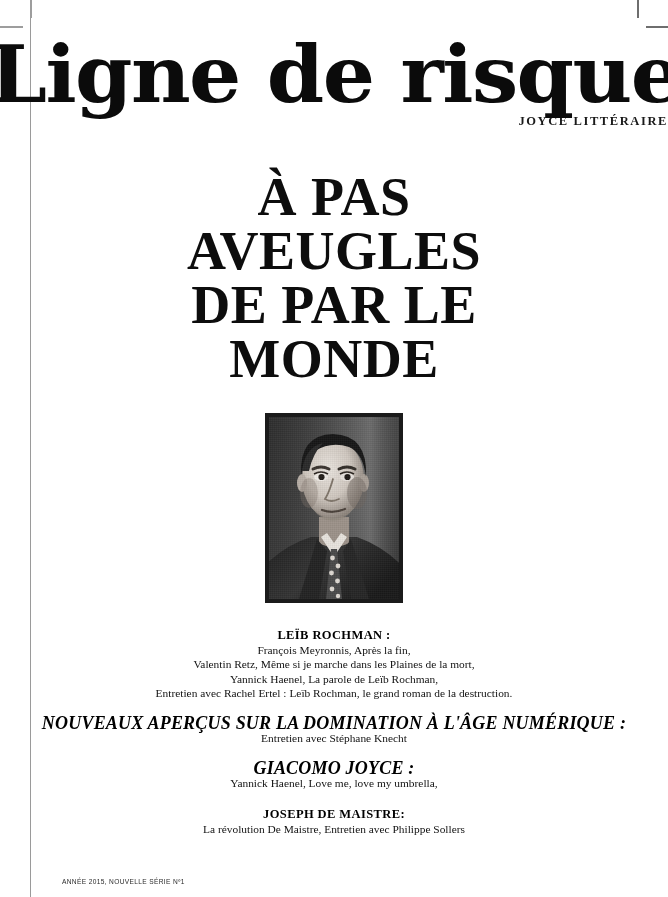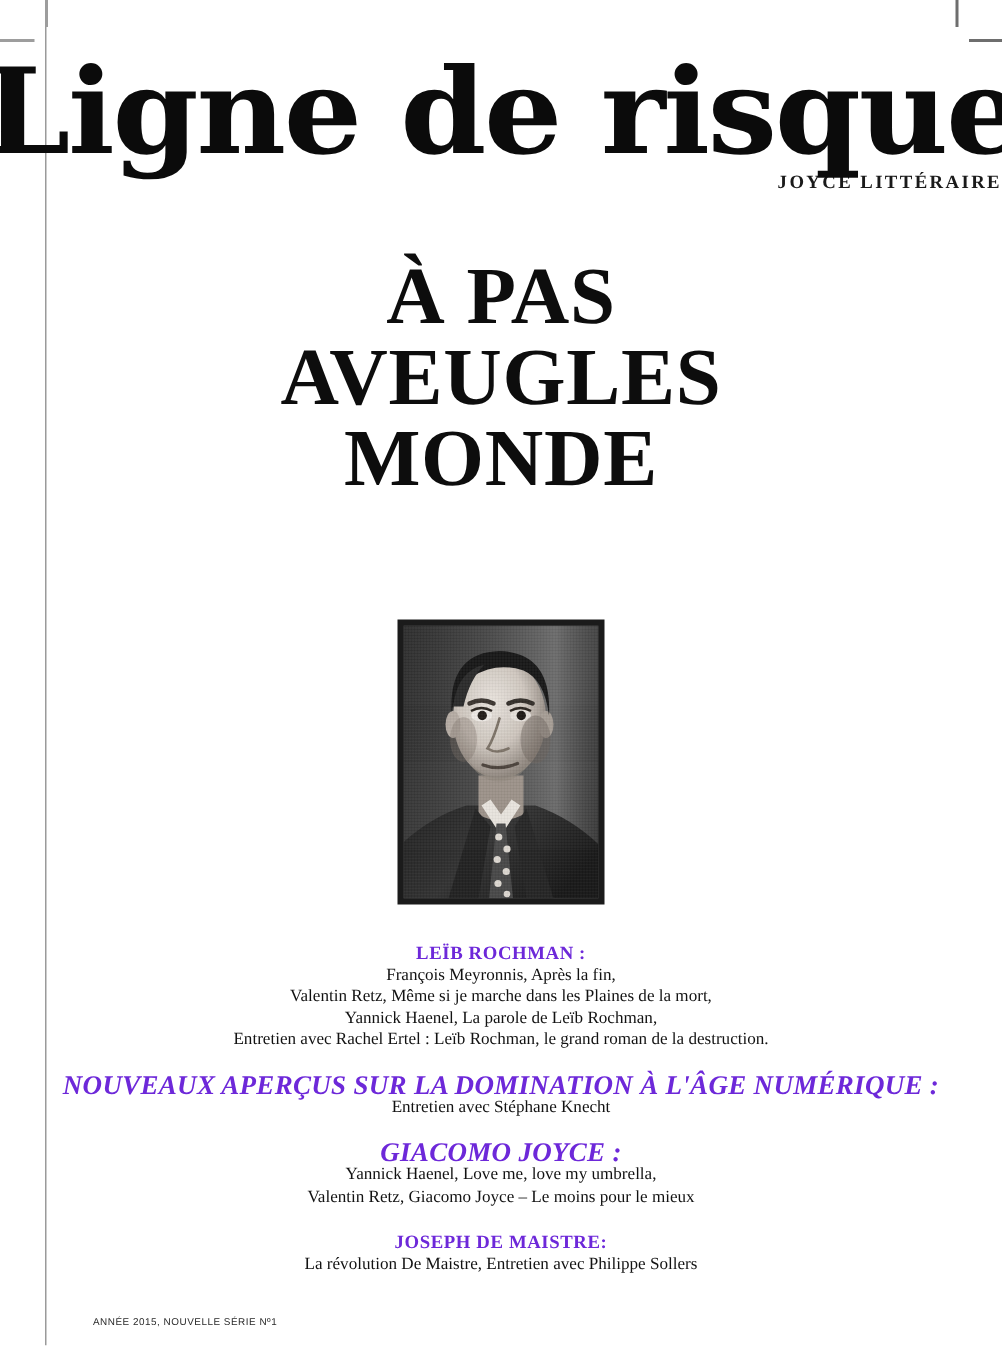--- a/index.html
+++ b/index.html
@@ -122,21 +122,21 @@
     width: 668px;
     text-align: center;
   }
   .content-block { margin-bottom: 16px; }
   .content-block:last-child { margin-bottom: 0; }
   .block-heading {
     font-size: 12.5px;
     line-height: 15px;
     font-weight: 700;
     letter-spacing: 0.4px;
-    color: #6d28d9;
+    color: #000000;
   }
   .block-heading.italic {
     font-style: italic;
     font-size: 18px;
     letter-spacing: 0.2px;
   }
   .entry {
     font-size: 11.4px;
     line-height: 14.3px;
     color: #121212;
@@ -164,20 +164,21 @@
 <div class="crop crop-tr-h"></div>
 
 <div class="masthead">
   <span class="masthead-title">Ligne de risque</span>
   <span class="masthead-subtitle">JOYCE LITTÉRAIRE</span>
 </div>
 
 <div class="cover-title">
   <span class="tline">À PAS</span>
   <span class="tline">AVEUGLES</span>
+  <span class="tline">DE PAR LE</span>
   <span class="tline">MONDE</span>
 </div>
 
 <div class="portrait-wrap">
   <div class="portrait">
     <svg viewBox="0 0 130 182" preserveAspectRatio="none" aria-hidden="true">
       <defs>
         <linearGradient id="bgGrad" x1="0" y1="0" x2="1" y2="1">
           <stop offset="0%" stop-color="#2e2e2e"></stop>
           <stop offset="55%" stop-color="#3c3c3c"></stop>
@@ -264,21 +265,20 @@
   </div>
 
   <div class="content-block">
     <div class="block-heading italic">NOUVEAUX APERÇUS SUR LA DOMINATION À L'ÂGE NUMÉRIQUE :</div>
     <div class="entry"><span>Entretien avec Stéphane Knecht</span><span class="t"></span><span></span></div>
   </div>
 
   <div class="content-block">
     <div class="block-heading italic">GIACOMO JOYCE :</div>
     <div class="entry"><span>Yannick Haenel, </span><span class="t">Love me, love my umbrella,</span><span></span></div>
-    <div class="entry"><span>Valentin Retz, </span><span class="t">Giacomo Joyce – Le moins pour le mieux</span><span></span></div>
   </div>
 
   <div class="content-block">
     <div class="block-heading">JOSEPH DE MAISTRE:</div>
     <div class="entry"><span></span><span class="t">La révolution De Maistre,</span><span> Entretien avec Philippe Sollers</span></div>
   </div>
 
 </div>
 
 <div class="footer">ANNÉE 2015, NOUVELLE SÉRIE Nº1</div>

